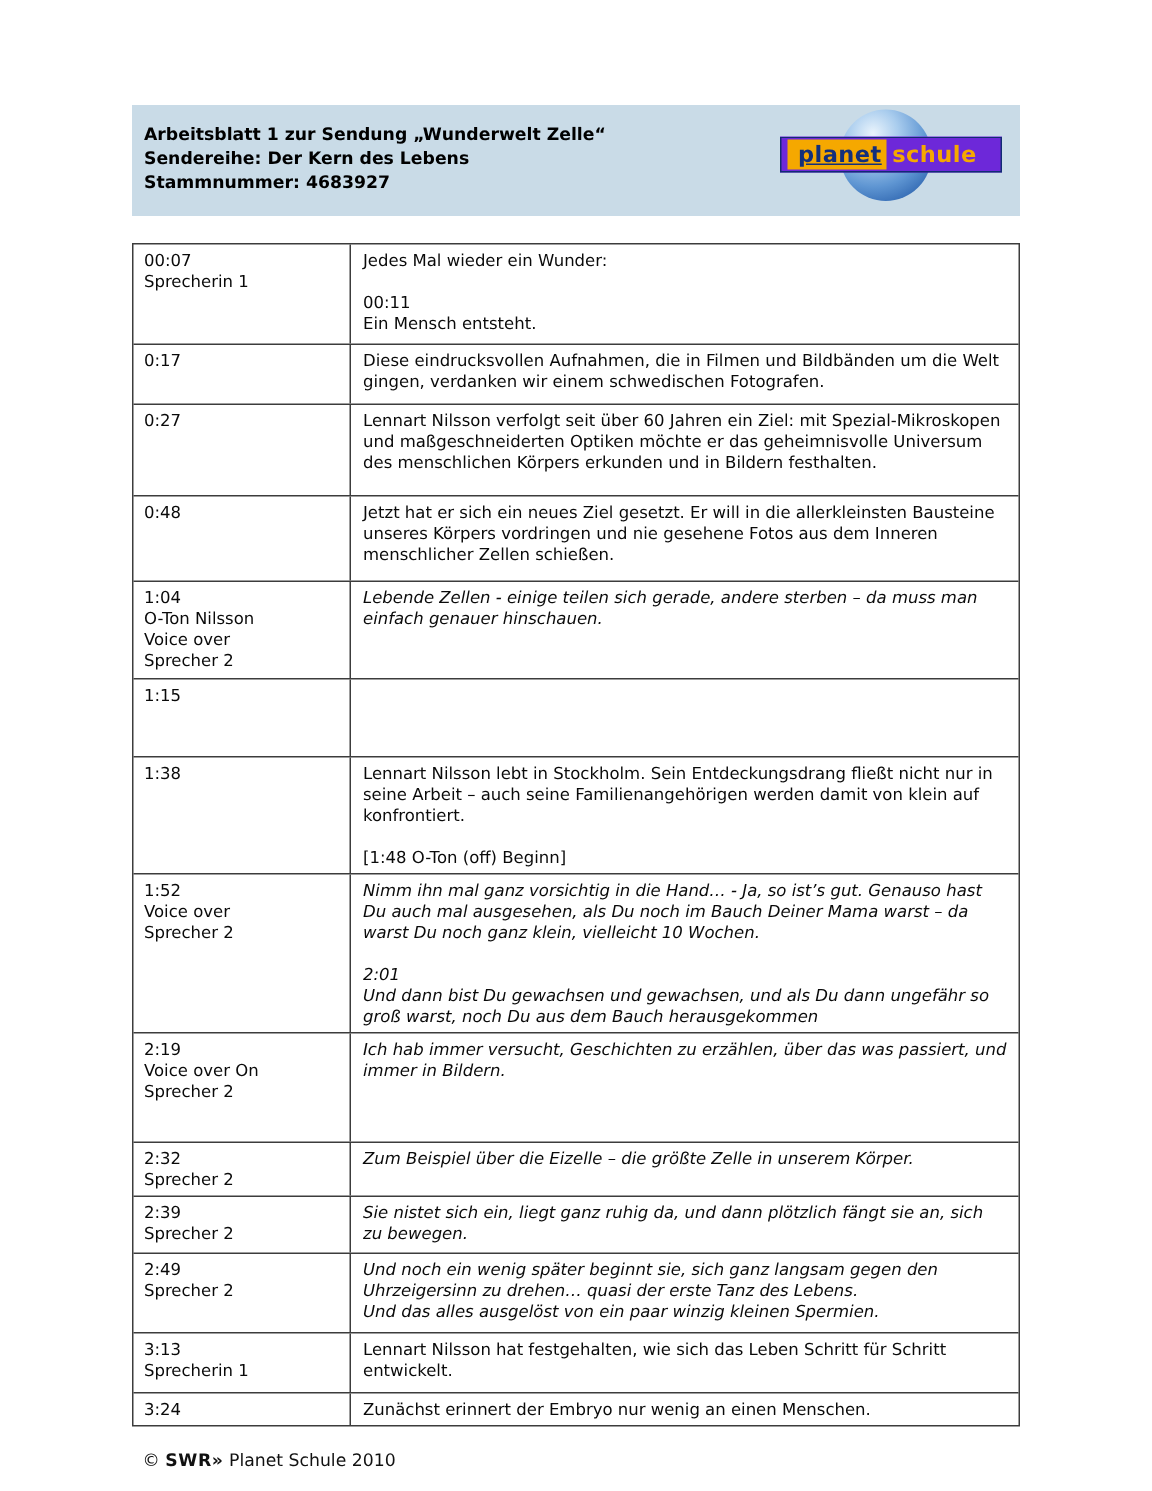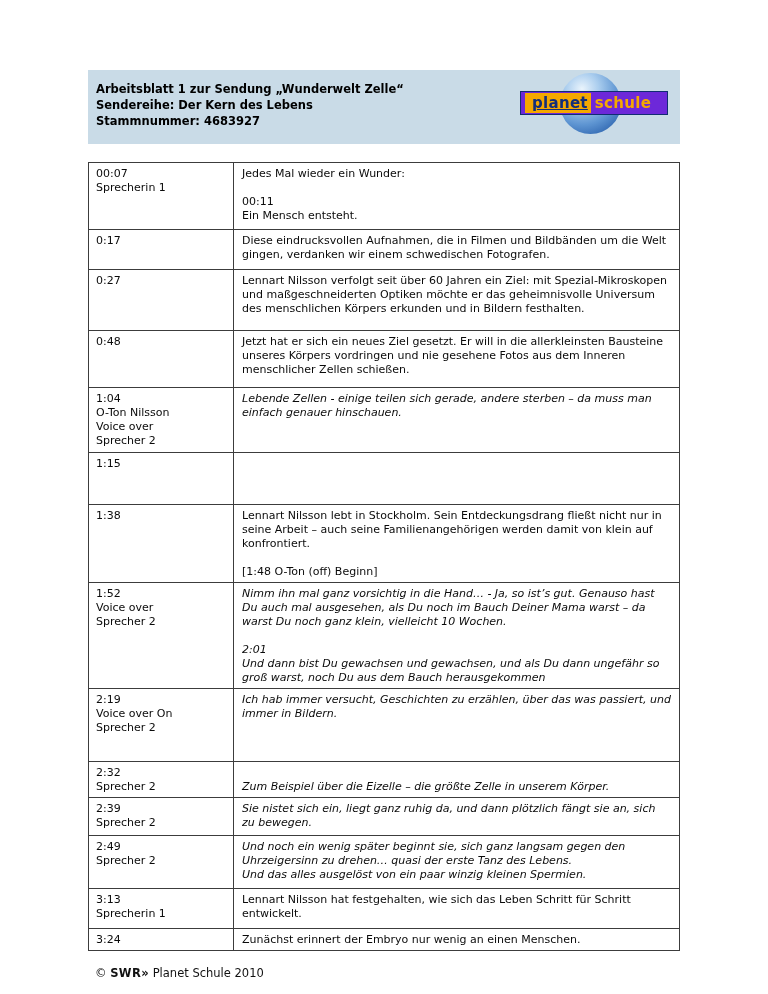--- a/index.html
+++ b/index.html
@@ -37,21 +37,21 @@
   
   .row:nth-child(1)  { min-height:67px; }
   .row:nth-child(2)  { min-height:40px; }
   .row:nth-child(3)  { min-height:61px; }
   .row:nth-child(4)  { min-height:57px; }
   .row:nth-child(5)  { min-height:65px; }
   .row:nth-child(6)  { min-height:52px; }
   .row:nth-child(7)  { min-height:75px; }
   .row:nth-child(8)  { min-height:105px; }
   .row:nth-child(9)  { min-height:73px; }
-  .row:nth-child(10) { min-height:28px;align-items:flex-end; }
+  .row:nth-child(10) { min-height:28px; }
   .row:nth-child(11) { min-height:38px; }
   .row:nth-child(12) { min-height:53px; }
   .row:nth-child(13) { min-height:40px; }
   .row:nth-child(14) { min-height:20px; }
 
   
   .footer { margin:15px 0 0 7px; font-size:11.5px; color:#111; }
   .footer .brand { font-weight:bold; letter-spacing:0.4px; }
 </style>
 </head>

